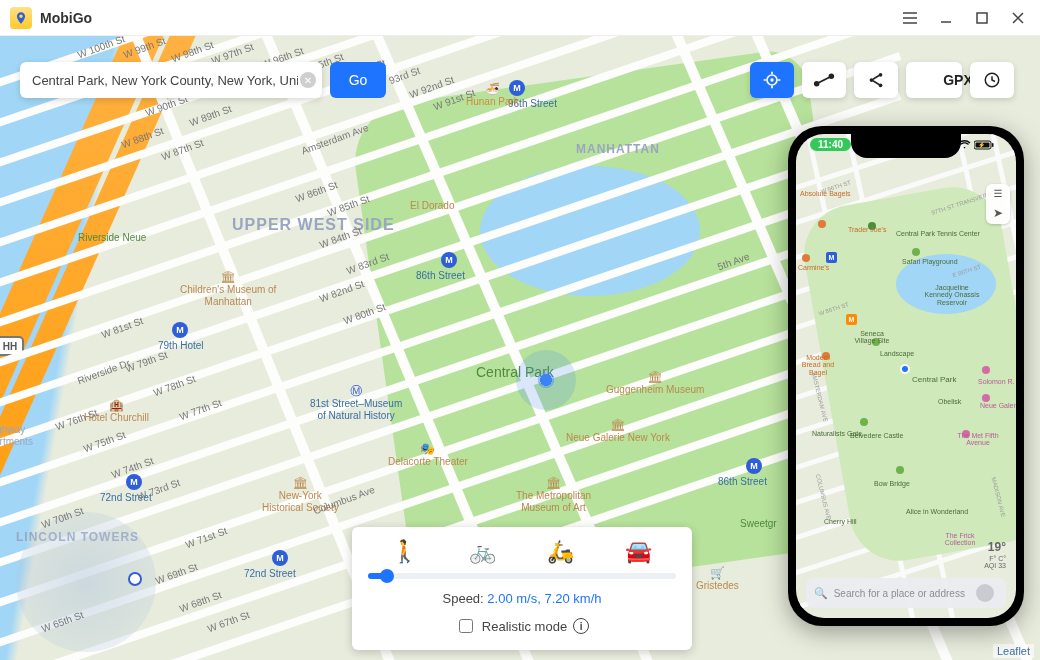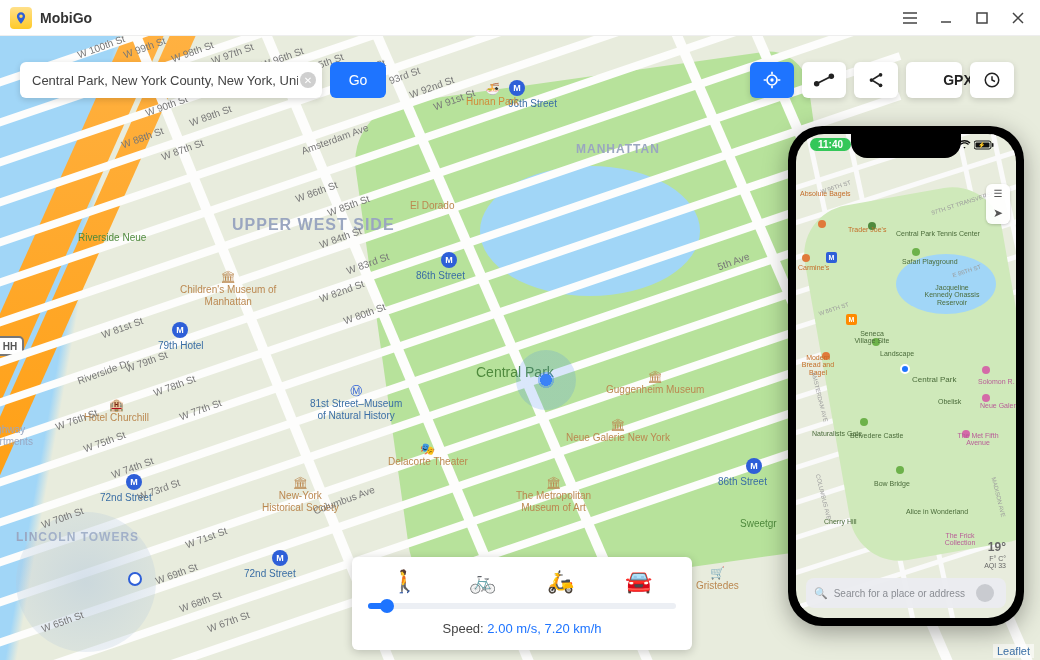--- a/index.html
+++ b/index.html
@@ -295,20 +295,25 @@
       <span class="mode">🚘</span>
     </div>
     <div class="slider">
       <div class="fill"></div>
         <div class="thumb"></div>
     </div>
     <div class="speed-text">
       <span>Speed:</span>
       <span class="vals">2.00 m/s, 7.20 km/h</span>
     </div>
+    <div class="realistic">
+      <input type="checkbox" style="">
+      <span>Realistic mode</span>
+      <span class="info-ic">i</span>
+    </div>
   </div>
 
   <div class="phone">
     <div class="phone-inner">
       <div class="notch"></div>
       <div class="p-status">
         <span class="p-time">11:40</span>
         <span class="p-right">
           <svg width="12" height="9">
               <path d="M1 8h2V6H1zM4 8h2V4H4zM7 8h2V2H7zM10 8h2V0h-2z" fill="#111"></path>

